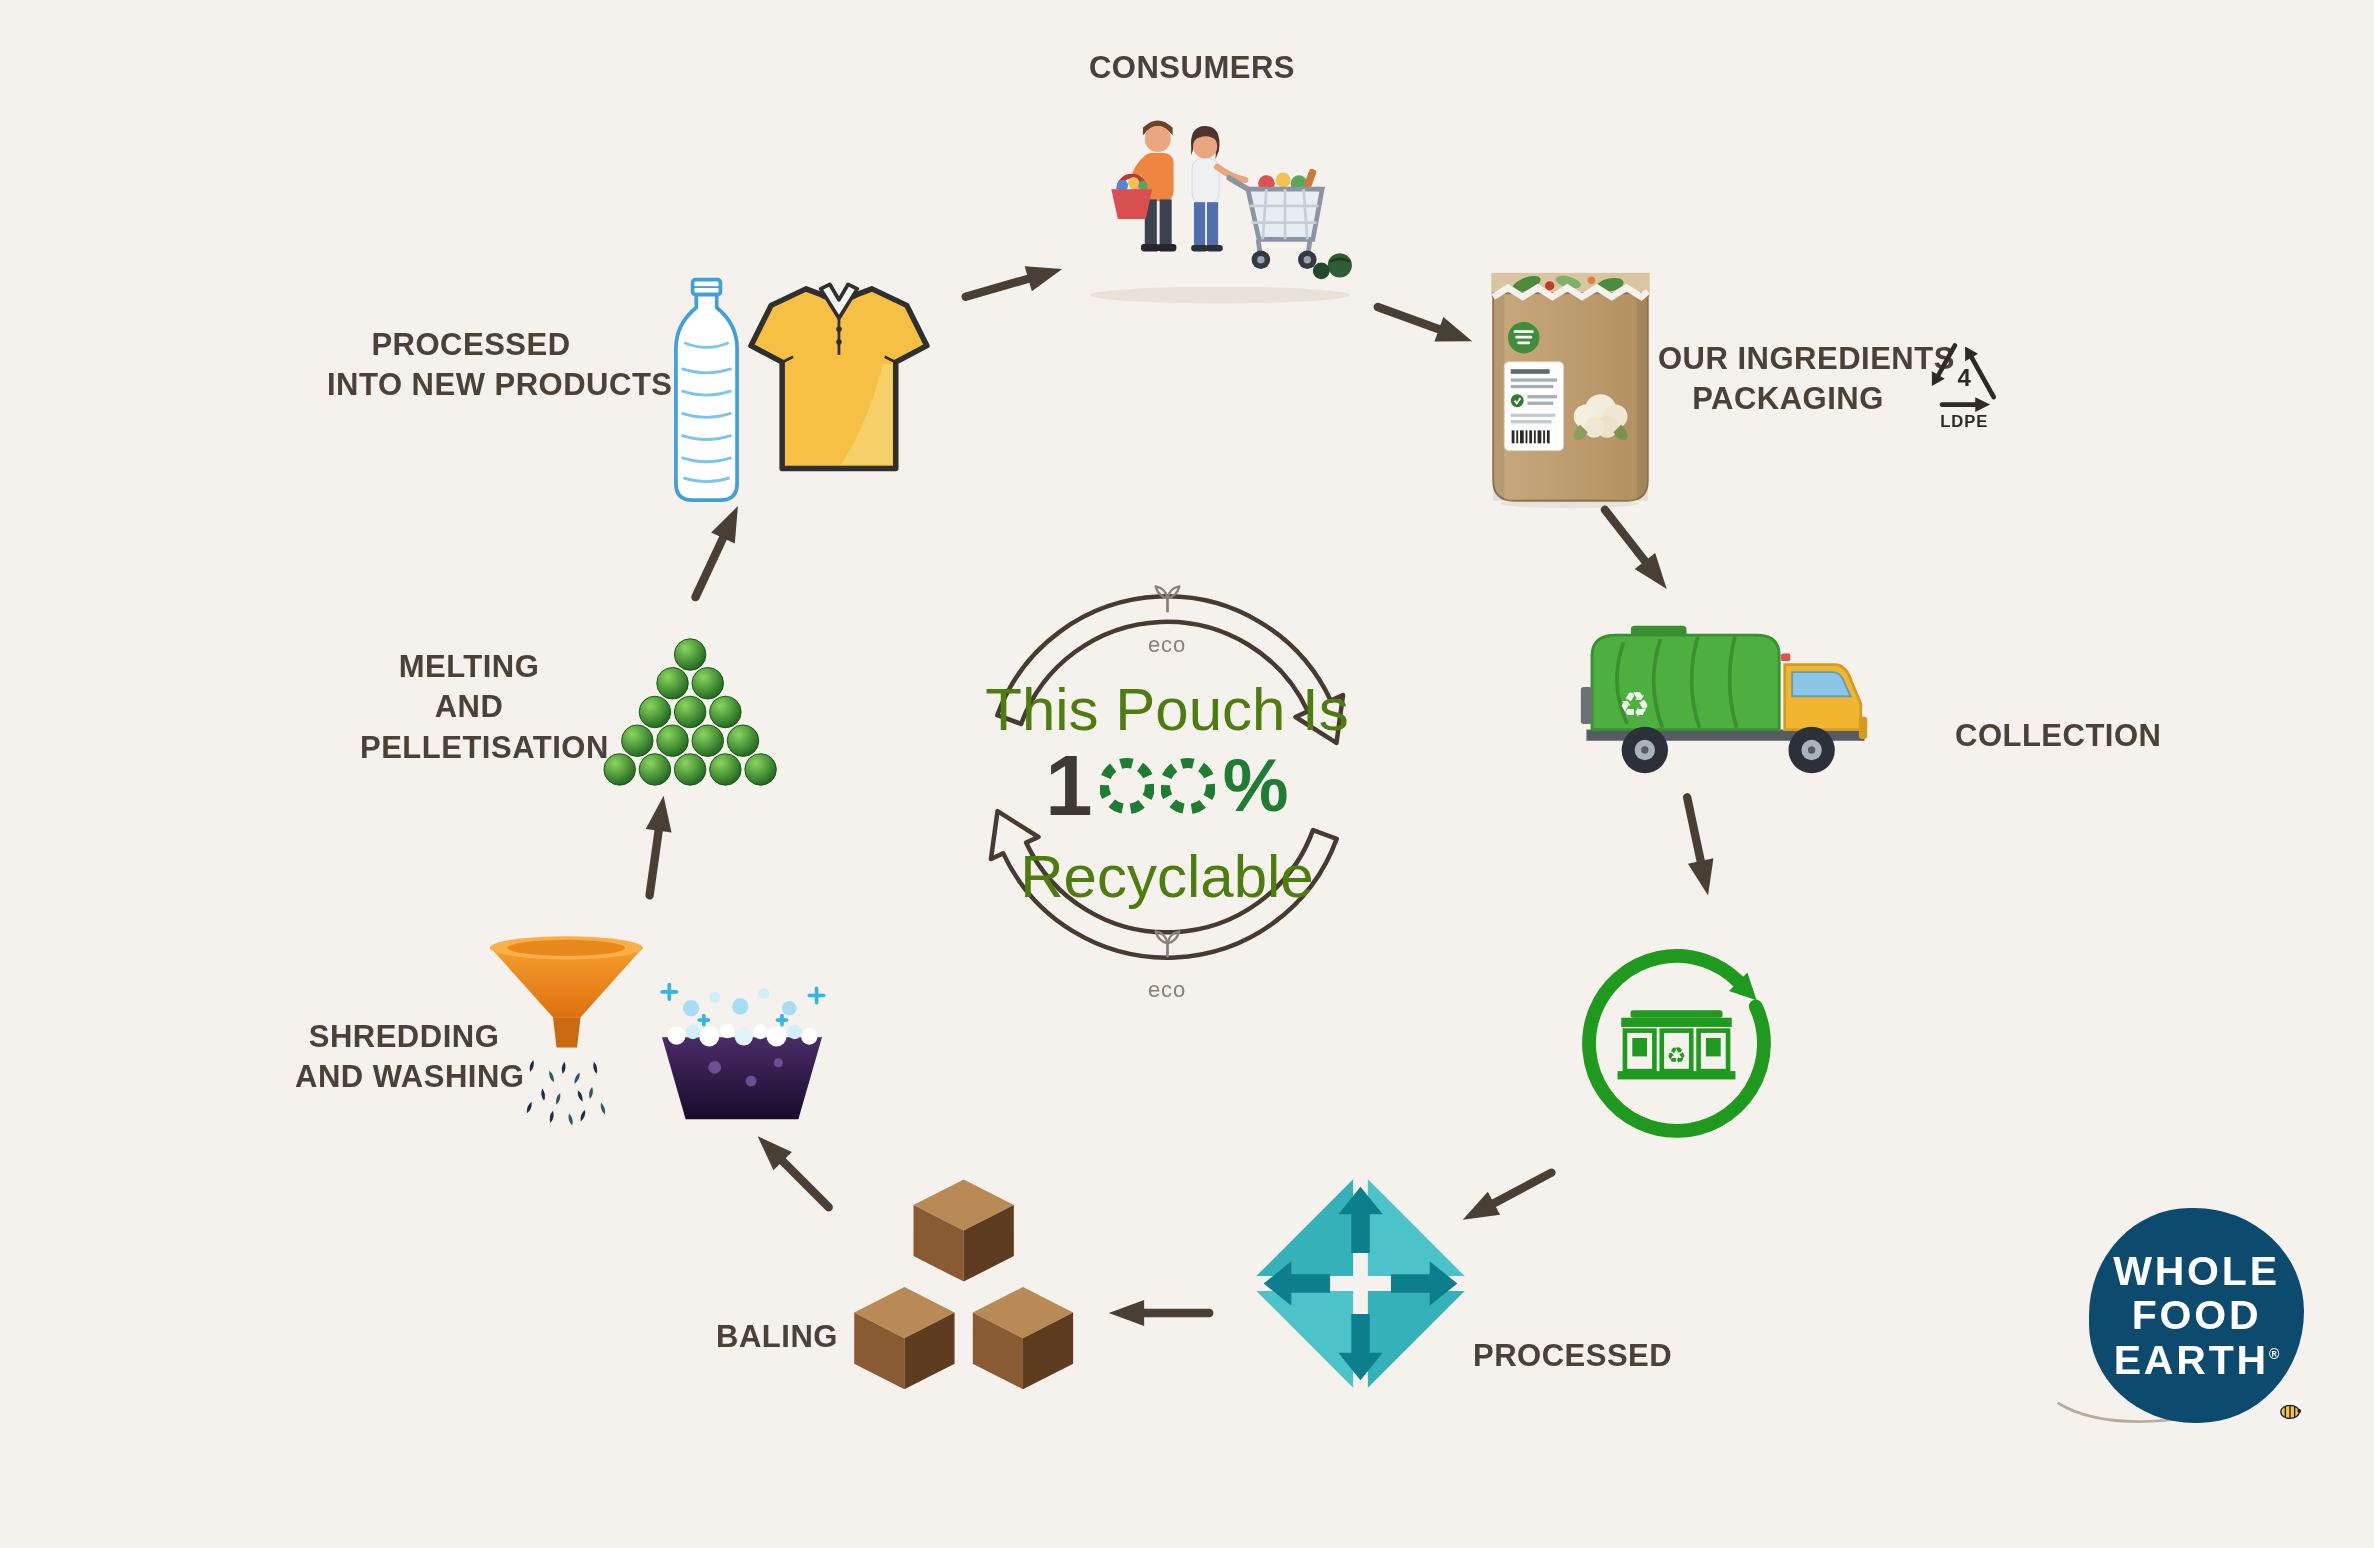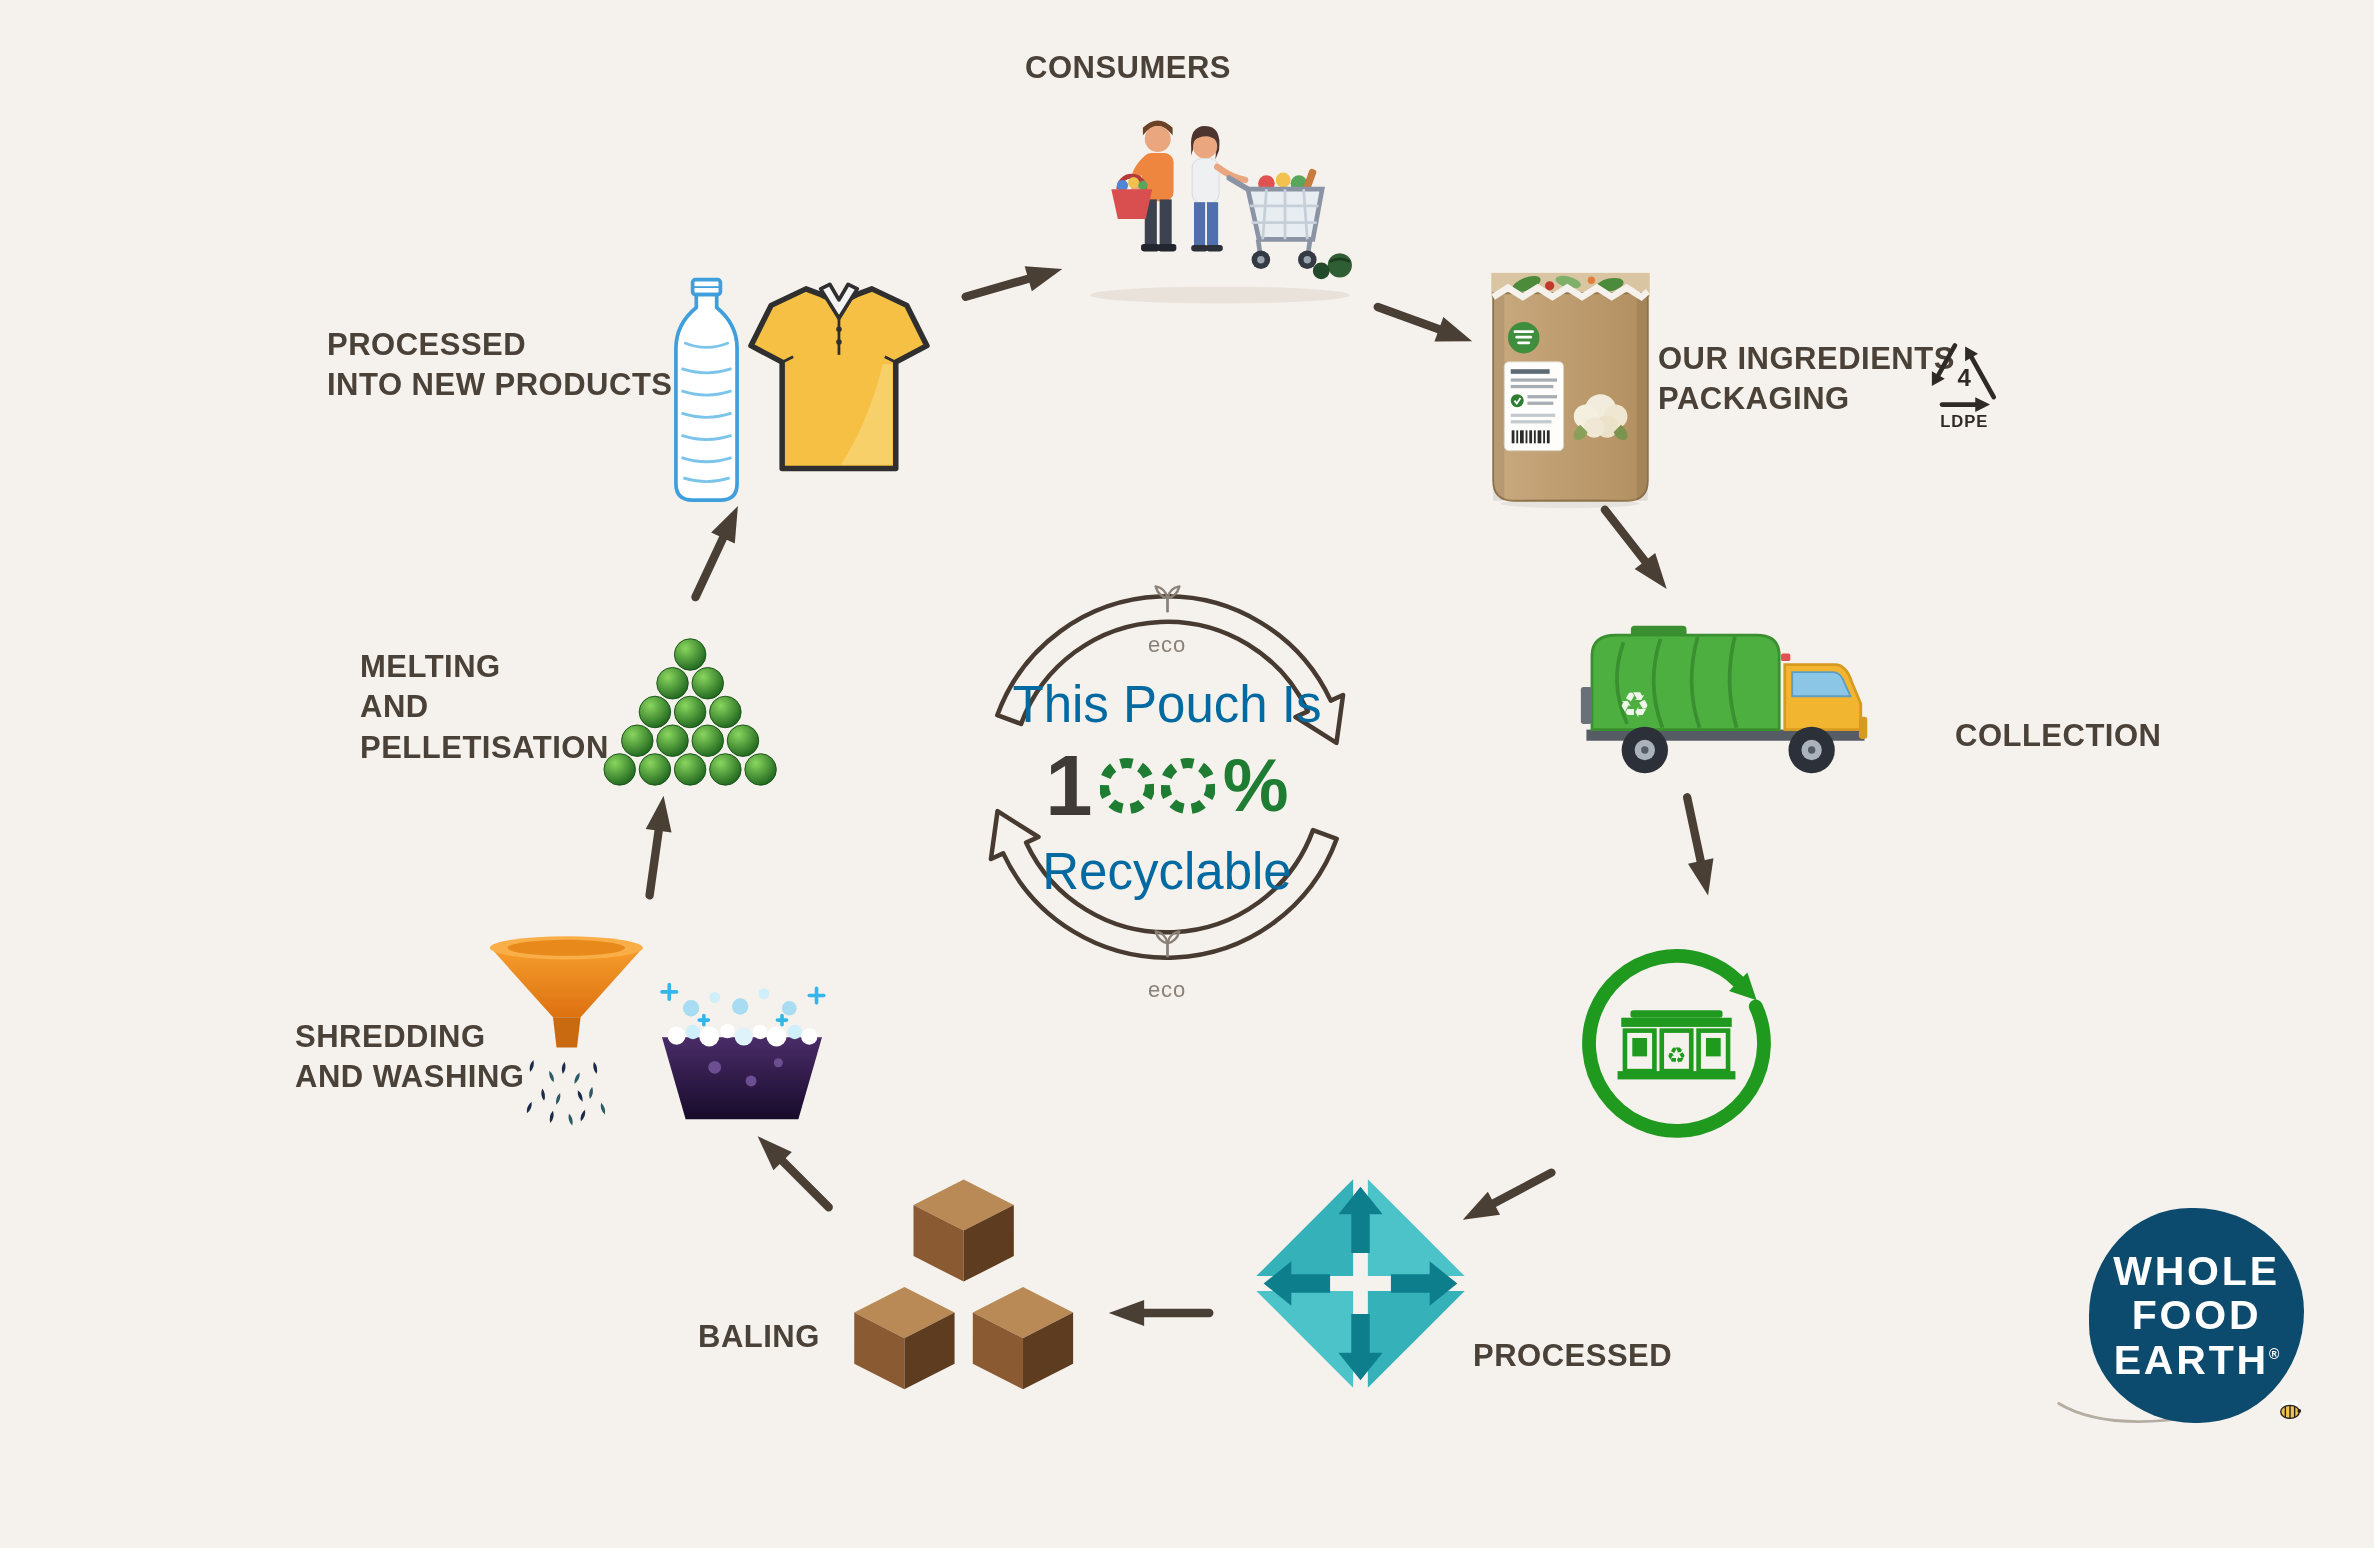--- a/index.html
+++ b/index.html
@@ -1,34 +1,34 @@
 <!DOCTYPE html>
 <html style="font-size:15px"><head>
 <meta charset="utf-8">
 <style>
   *{margin:0;padding:0;box-sizing:border-box}
   html,body{background:#ffffff}
   body{font-family:"Liberation Sans", sans-serif;}
   .canvas{position:relative;width:2375px;height:1548px;background:#f5f1ec;overflow:hidden}
-  .label{position:absolute;font-weight:700;color:#4a4138;font-size:31px;line-height:1.3;letter-spacing:0.5px;white-space:nowrap}
+  .label{position:absolute;font-weight:700;color:#4a4138;font-size:31px;line-height:1.3;letter-spacing:0.5px;text-align:center;white-space:nowrap}
   .label--left{text-align:left}
   .icon{position:absolute}
   .icon svg{display:block;width:100%;height:100%}
   .flow-arrow{position:absolute;width:107px;height:32px}
   .flow-arrow svg{display:block;width:100%;height:100%;overflow:visible}
   svg text{font-family:"Liberation Sans", sans-serif;}
 
   
   .center-badge{position:absolute;left:896px;top:506px;width:542px;height:542px}
   .center-ring{position:absolute;inset:0}
   .center-ring svg{width:100%;height:100%}
   .cb-row{position:absolute;left:0;right:0;text-align:center;color:#585046}
   .eco{display:inline-flex;flex-direction:column;align-items:center;color:#8a8178}
   .eco-word{font-size:22px;letter-spacing:0.9px;margin-top:19px}
-  .cb-line{font-size:51px;color:#0369a1}
+  .cb-line{font-size:60px;color:#4d7c0f}
   .percent-row{display:flex;justify-content:center;align-items:center;gap:7.4px}
   .pct-one{font-size:85px;font-weight:700;color:#3f3a35;line-height:1}
   .pct-sign{font-size:74px;font-weight:700;color:#1e7d33;line-height:1}
   .zero-icon{display:inline-block;width:54px;height:70px}
 
   
   .logo-circle{position:absolute;left:2089px;top:1208px;width:215px;height:215px;background:#0c4a6e;
     border-radius:48% 52% 50% 50% / 51% 49% 53% 47%;display:flex;flex-direction:column;align-items:center;justify-content:center;color:#fff}
   .logo-line{font-weight:700;font-size:41px;letter-spacing:2.8px;line-height:1.08}
   .logo-reg{font-size:14px;vertical-align:super;letter-spacing:0}

